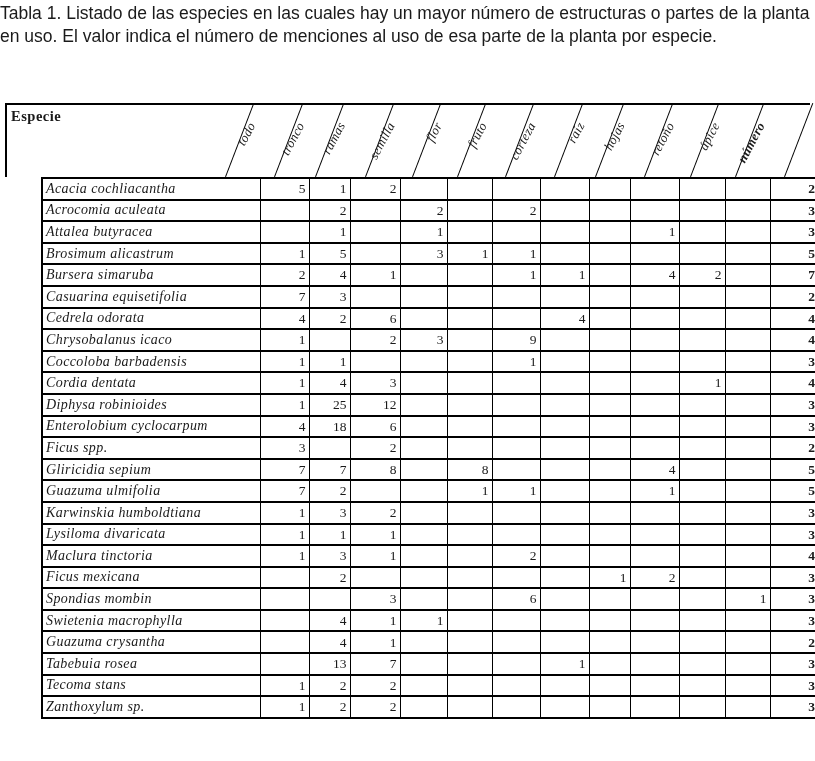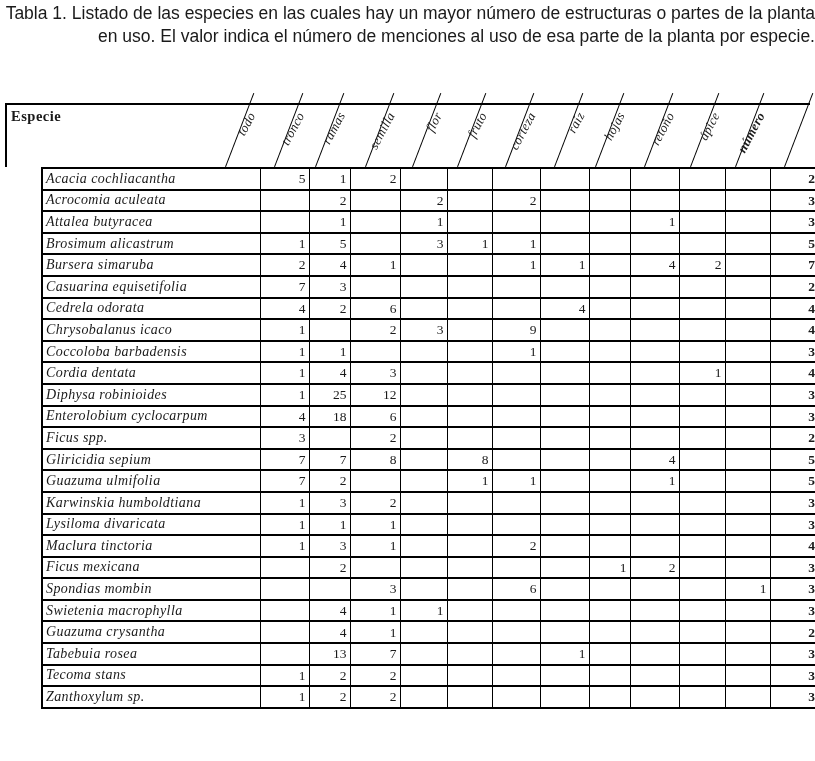--- a/index.html
+++ b/index.html
@@ -10,36 +10,36 @@
     background: #ffffff;
     font-family: "Liberation Serif", serif;
     color: #1a1a1a;
     overflow: hidden;
   }
   .title {
     position: absolute;
     top: 2px;
     left: 0;
     width: 815px;
-    text-align: right;
+    text-align: left;
     font-family: "Liberation Sans", sans-serif;
     font-size: 17.5px;
     line-height: 23px;
     color: #1a1a1a;
   }
   .table-wrap {
     position: absolute;
     left: 5px;
     top: 103px;
   }
   
   .slant-header {
     position: relative;
     width: 805px;
-    height: 64px;
+    height: 74px;
     border-top: 2.5px solid #000;
     border-left: 2.5px solid #000;
     box-sizing: border-box;
   }
   .corner-label {
     position: absolute;
     left: 4px;
     top: 3px;
     font-weight: bold;
     font-size: 14.5px;

